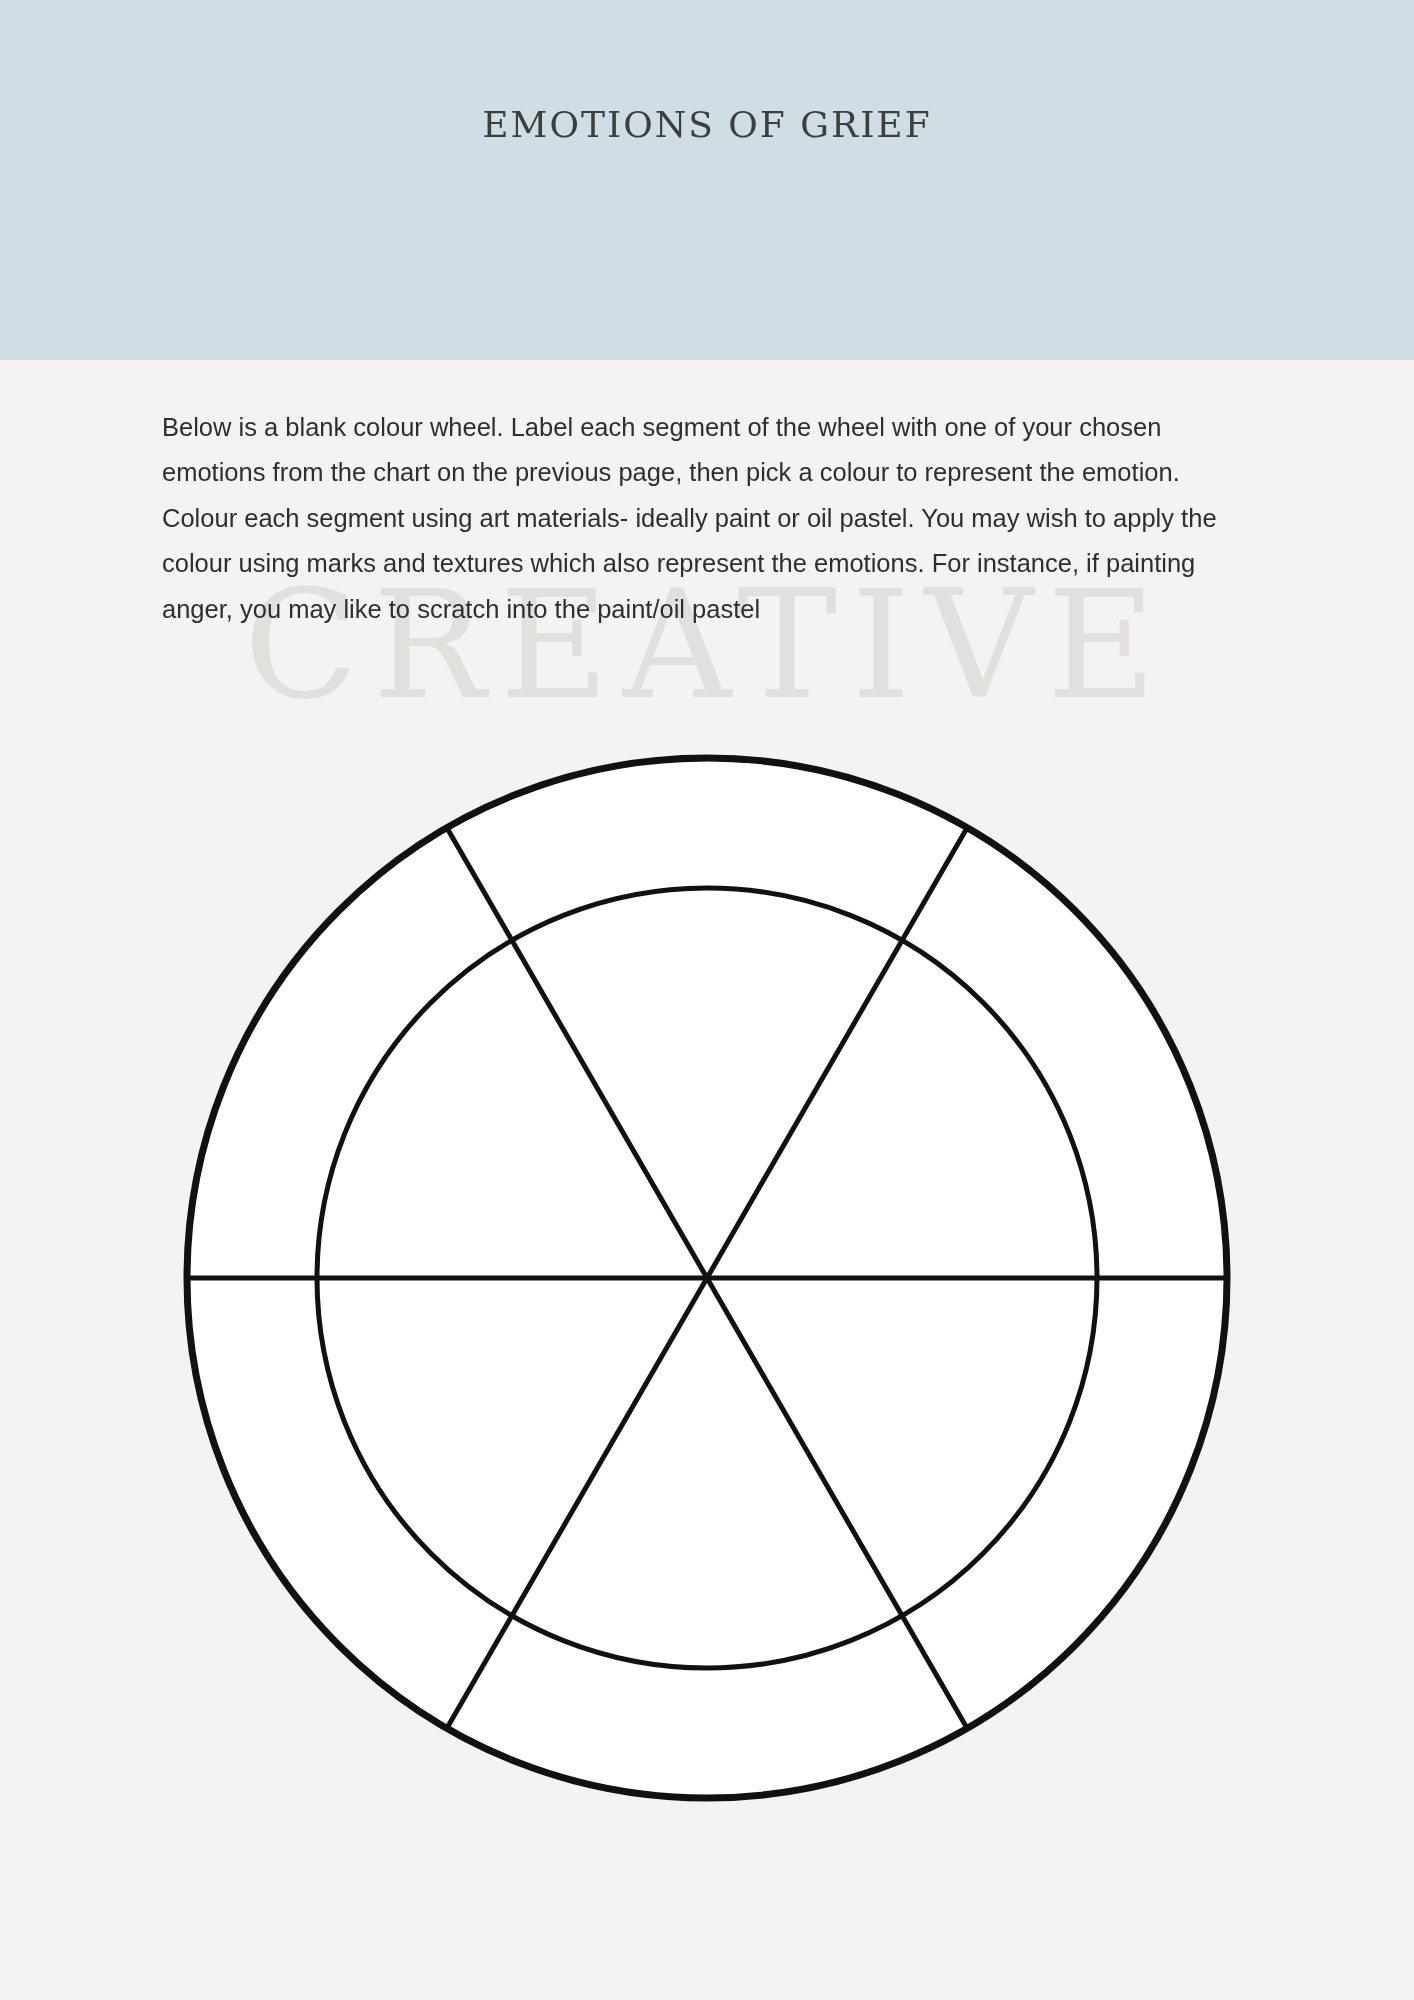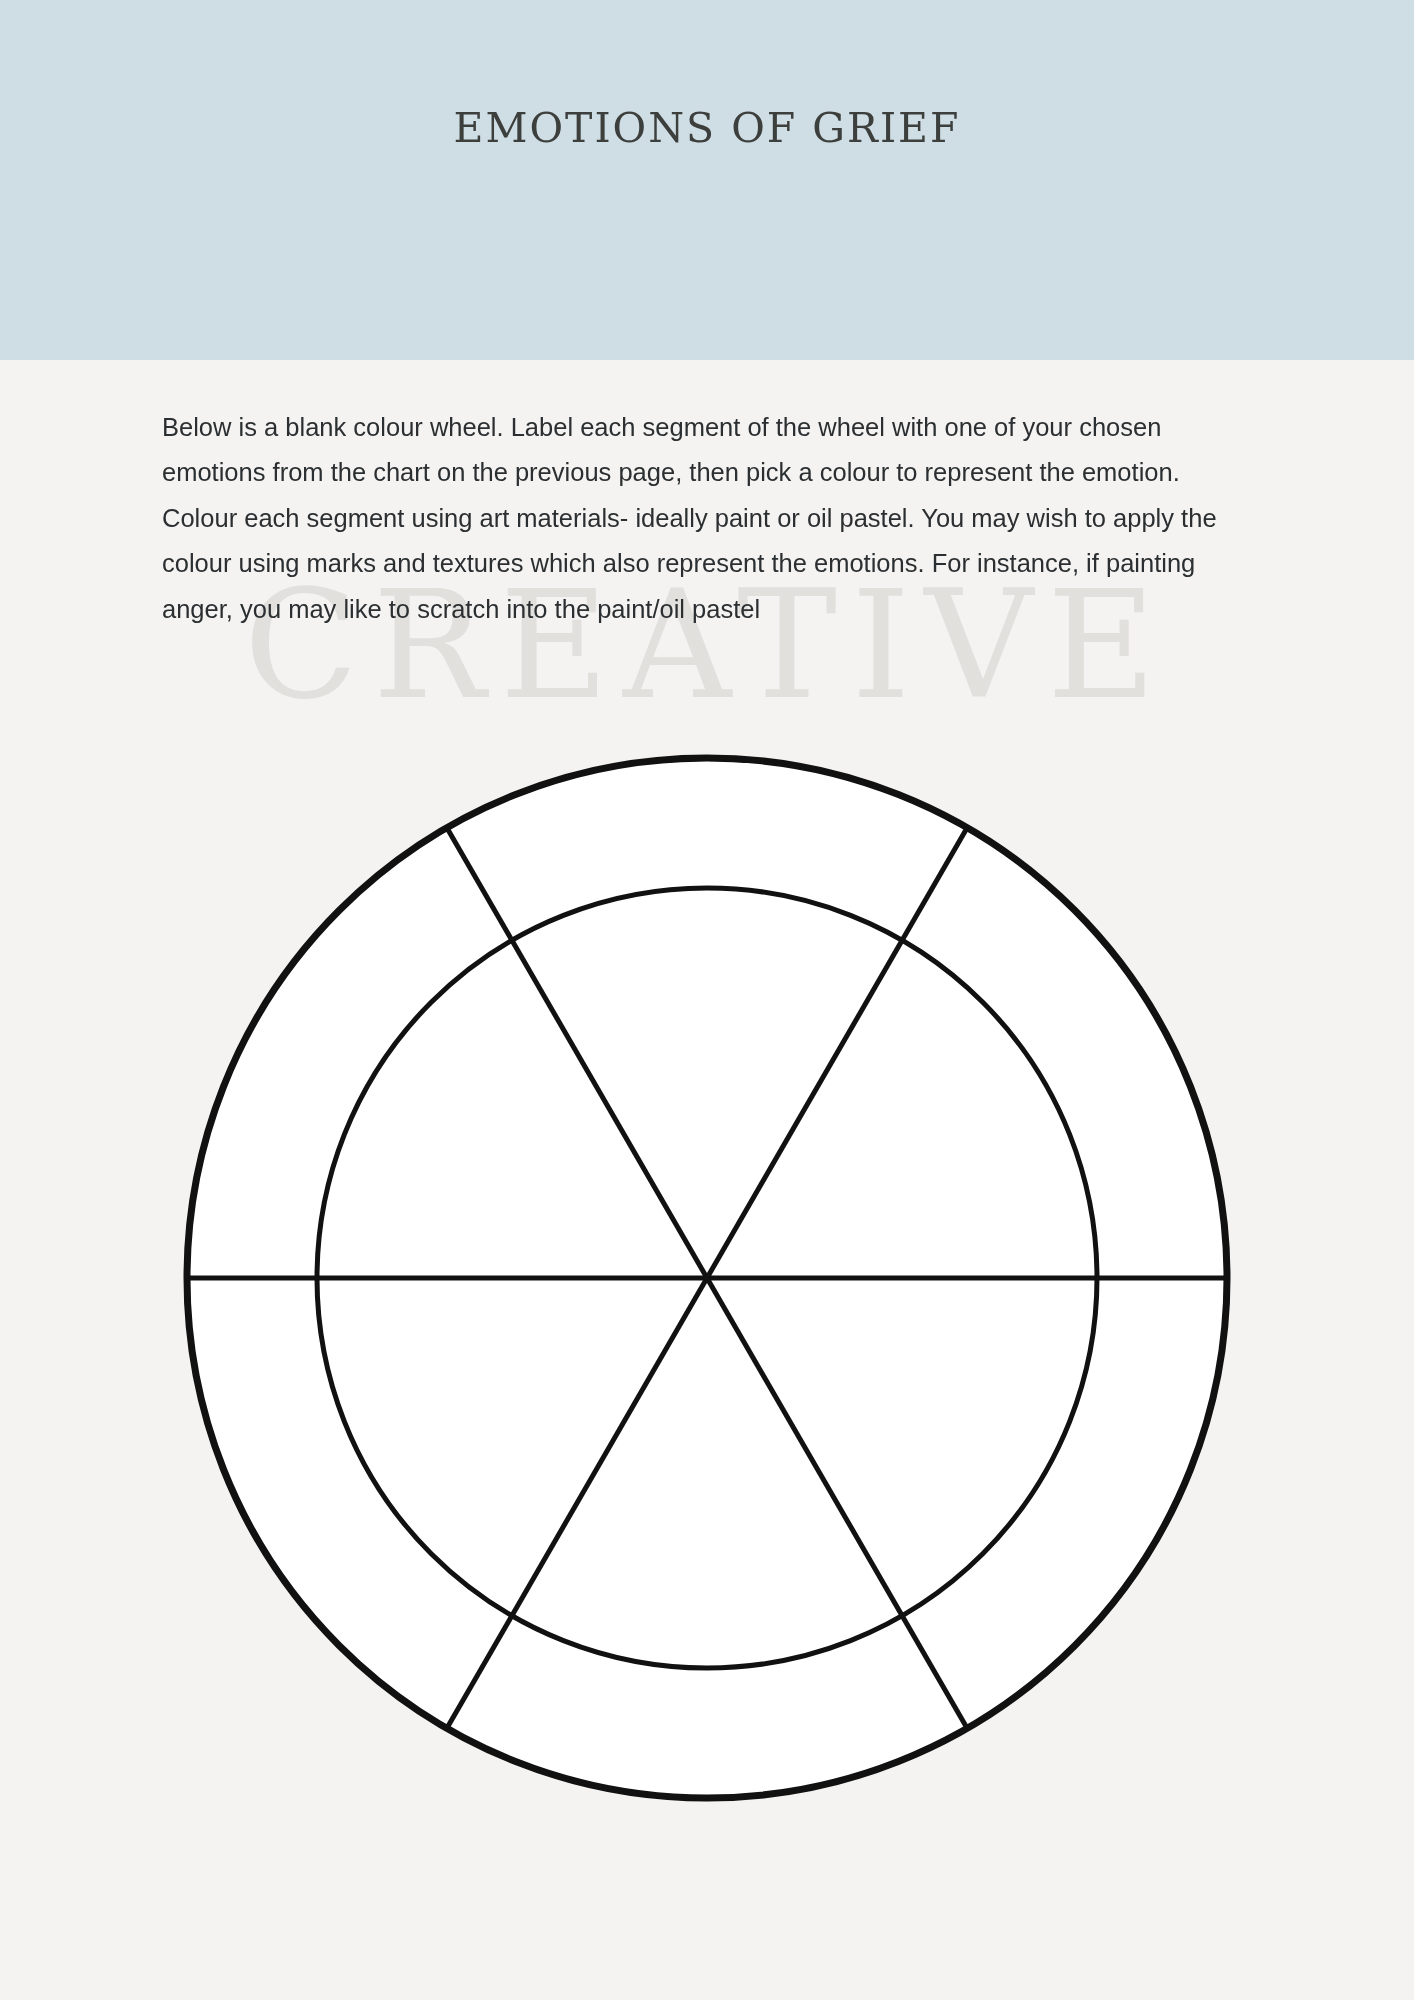--- a/index.html
+++ b/index.html
@@ -30,21 +30,21 @@
     width: 1414px;
     height: 360px;
     background: #cfdde5;
     box-sizing: border-box;
     padding-top: 104px;
     z-index: 3;
   }
 
   .page-title {
     font-family: "DejaVu Serif", serif;
-    font-size: 41px;
+    font-size: 36px;
     letter-spacing: 2px;
     color: #3c3f3c;
     text-align: center;
     margin: 0 0 26px 0;
     font-weight: normal;
   }
 
   .header-intro {
     font-family: "Liberation Sans", sans-serif;
     font-size: 26.5px;

